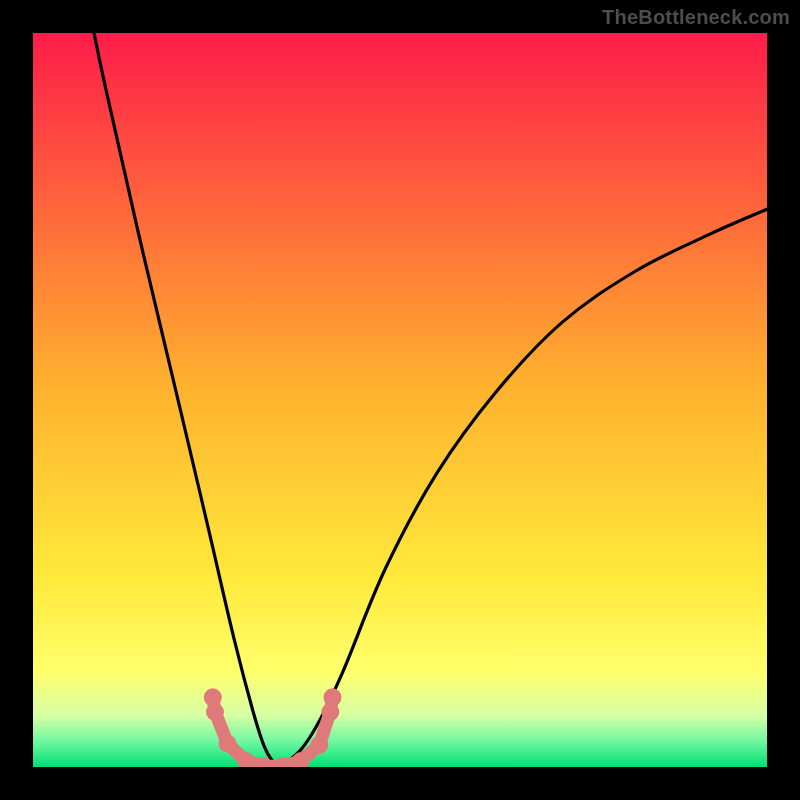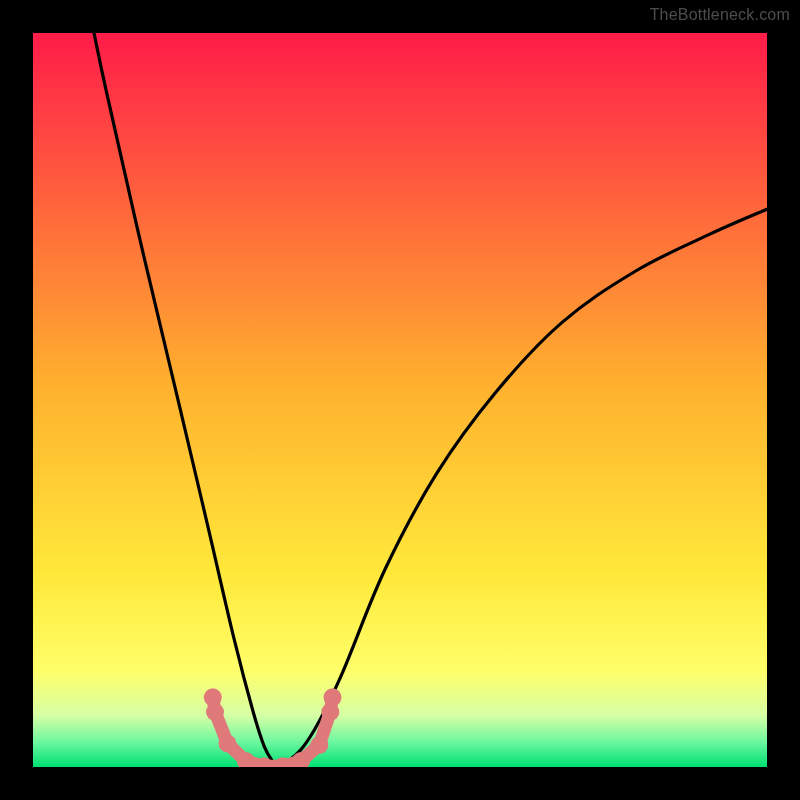--- a/index.html
+++ b/index.html
@@ -14,22 +14,22 @@
   .stage {
     position: relative;
     width: 800px;
     height: 800px;
   }
   .attribution {
     position: absolute;
     top: 6px;
     right: 10px;
     color: #4d4d4d;
-    font-size: 16px;
-    font-weight: 400;
+    font-size: 20px;
+    font-weight: 700;
     letter-spacing: 0.2px;
     user-select: none;
   }
   .plot-frame {
     position: absolute;
     left: 33px;
     top: 33px;
     width: 734px;
     height: 734px;
     overflow: hidden;

